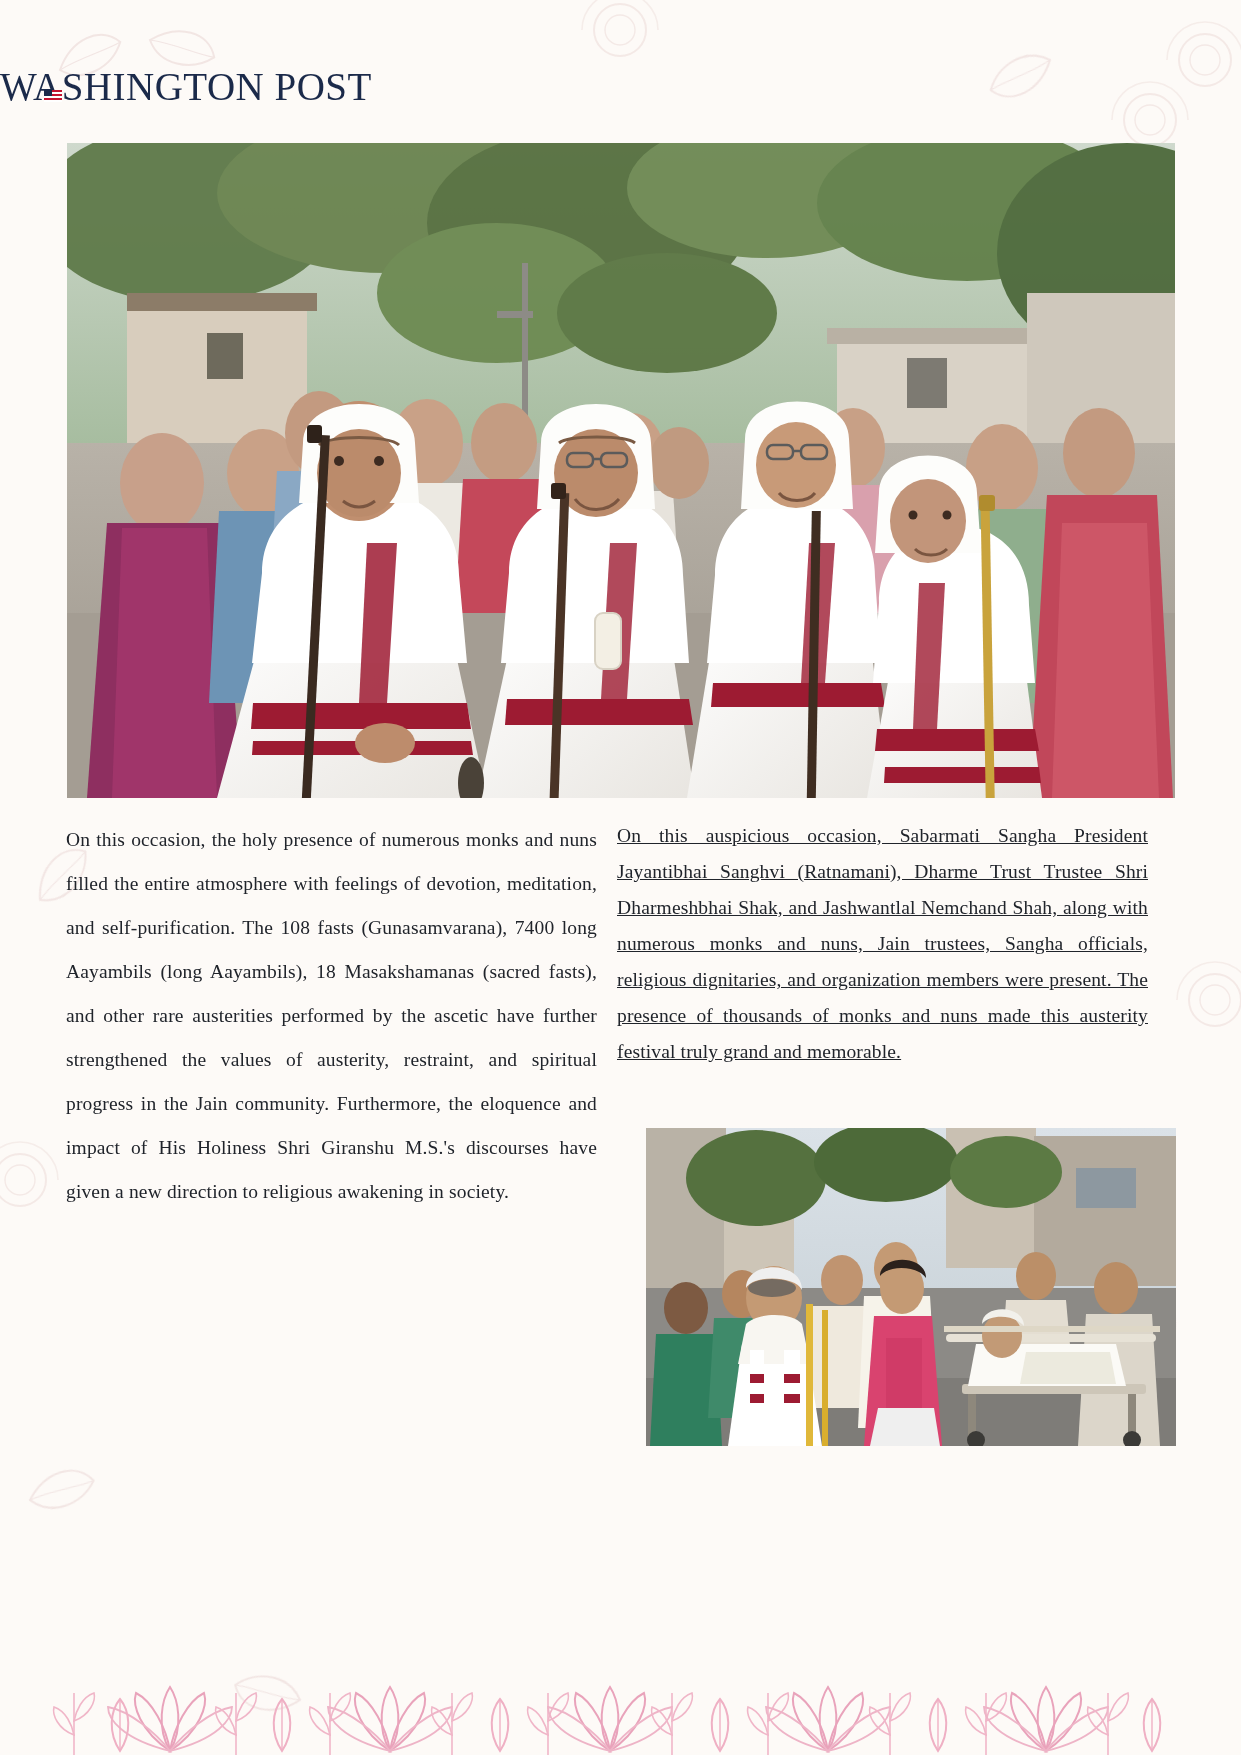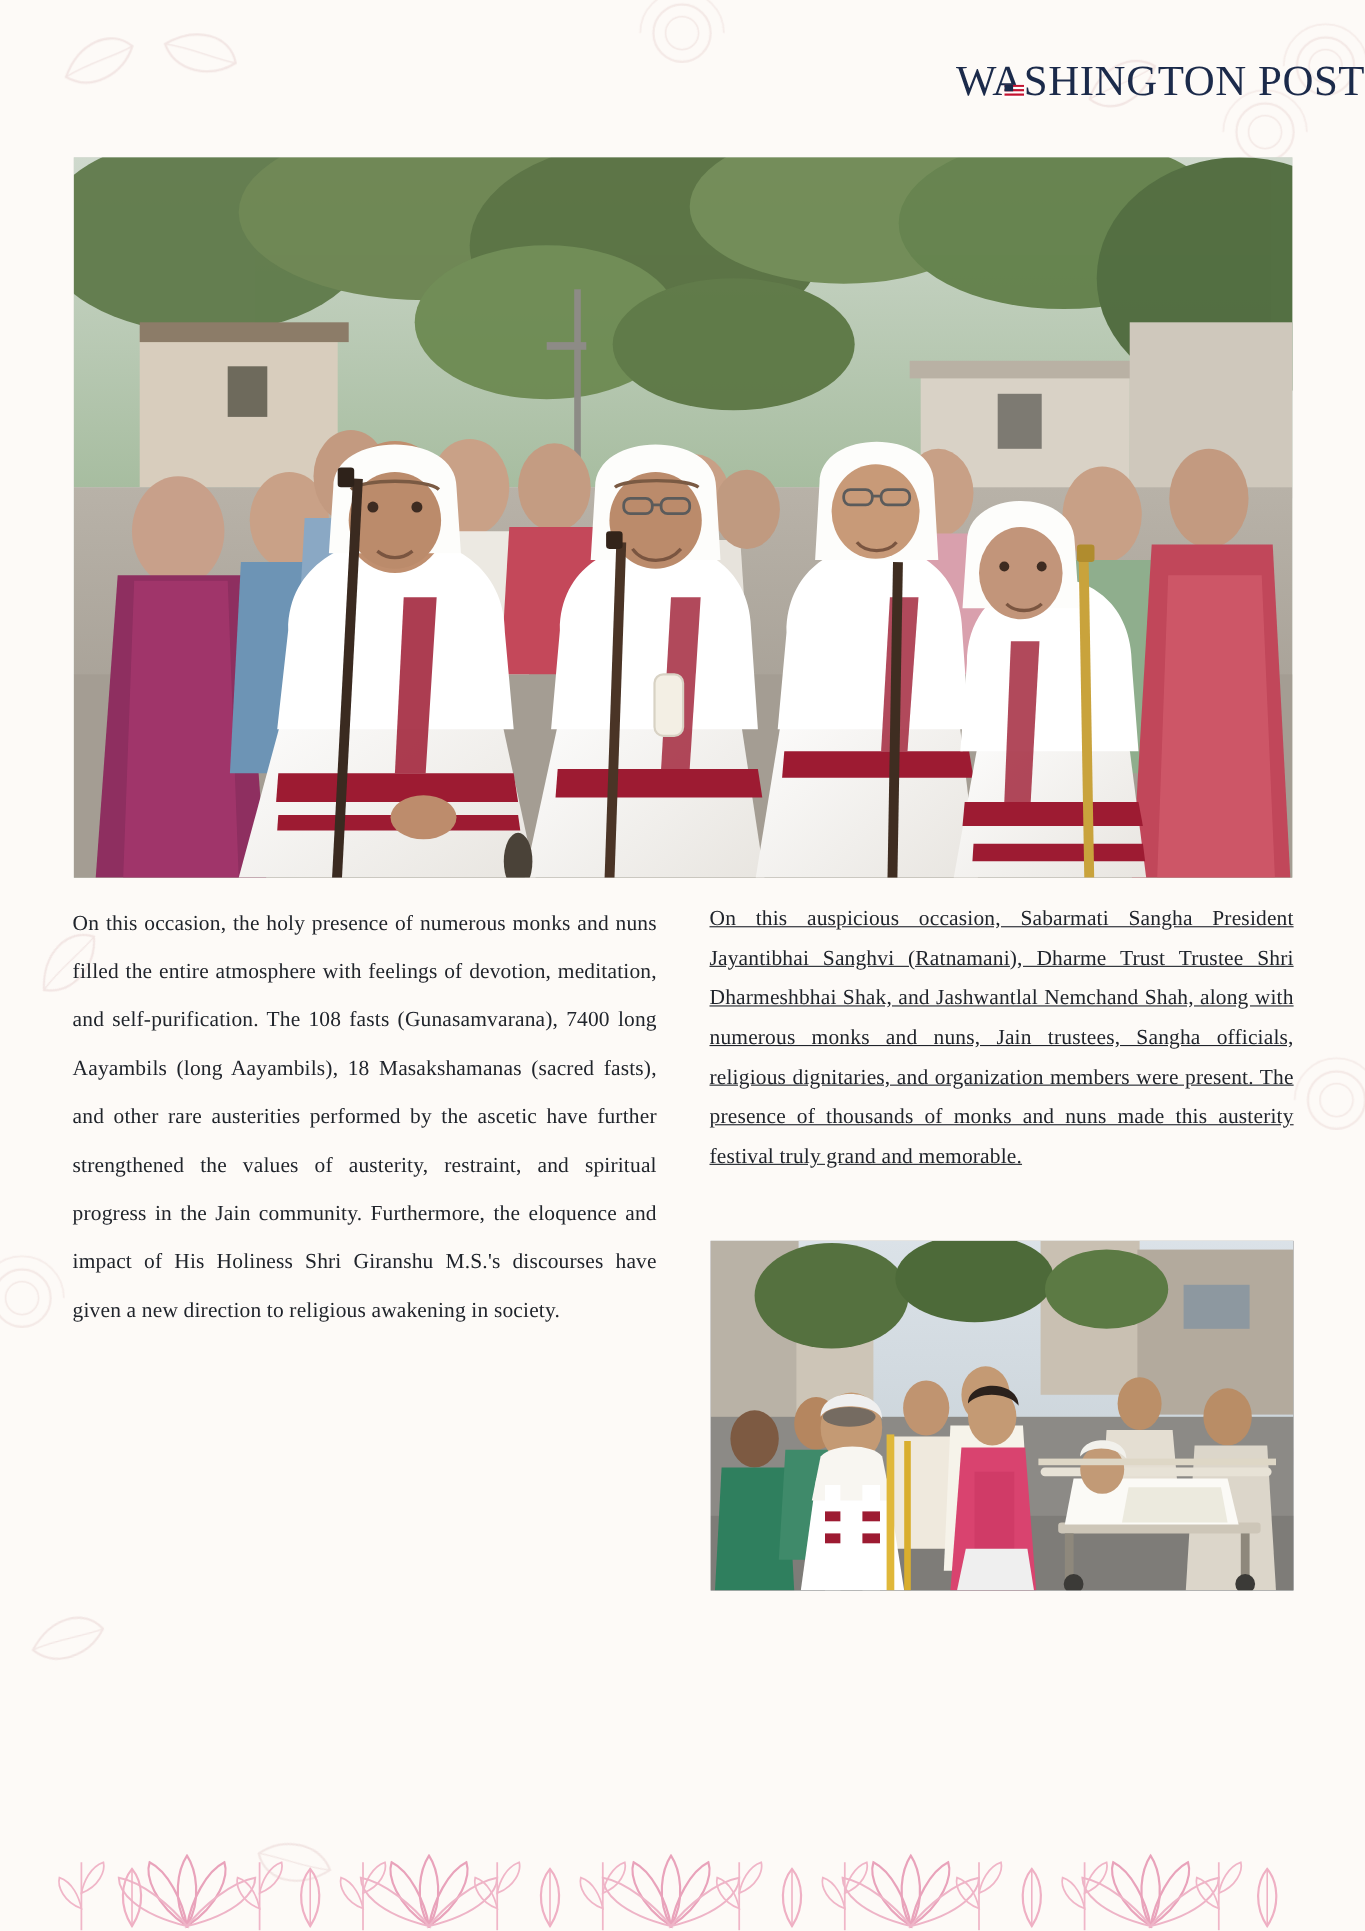--- a/index.html
+++ b/index.html
@@ -26,22 +26,22 @@
   .page {
     position: relative;
     z-index: 2;
     width: 1241px;
     height: 1755px;
     box-sizing: border-box;
   }
 
   
   .masthead {
-    text-align: right;
-    padding-top: 51px;
+    text-align: left;
+    padding-top: 64px;
     height: 60px;
   }
   .masthead-title {
     font-family: "Liberation Serif", serif;
     font-size: 39px;
     letter-spacing: 0.5px;
     color: #1b2a4a;
     font-weight: 400;
     display: inline-block;
     position: relative;
@@ -69,21 +69,21 @@
     inset: 0;
   }
 
   
   .cols {
     position: absolute;
     left: 66px;
     top: 818px;
     width: 1110px;
     display: flex;
-    gap: 48px;
+    gap: 20px;
   }
   .col {
     width: 531px;
   }
   .col p {
     margin: 0;
     font-family: "Liberation Serif", serif;
     font-size: 19.5px;
     line-height: 44px;
     text-align: justify;

